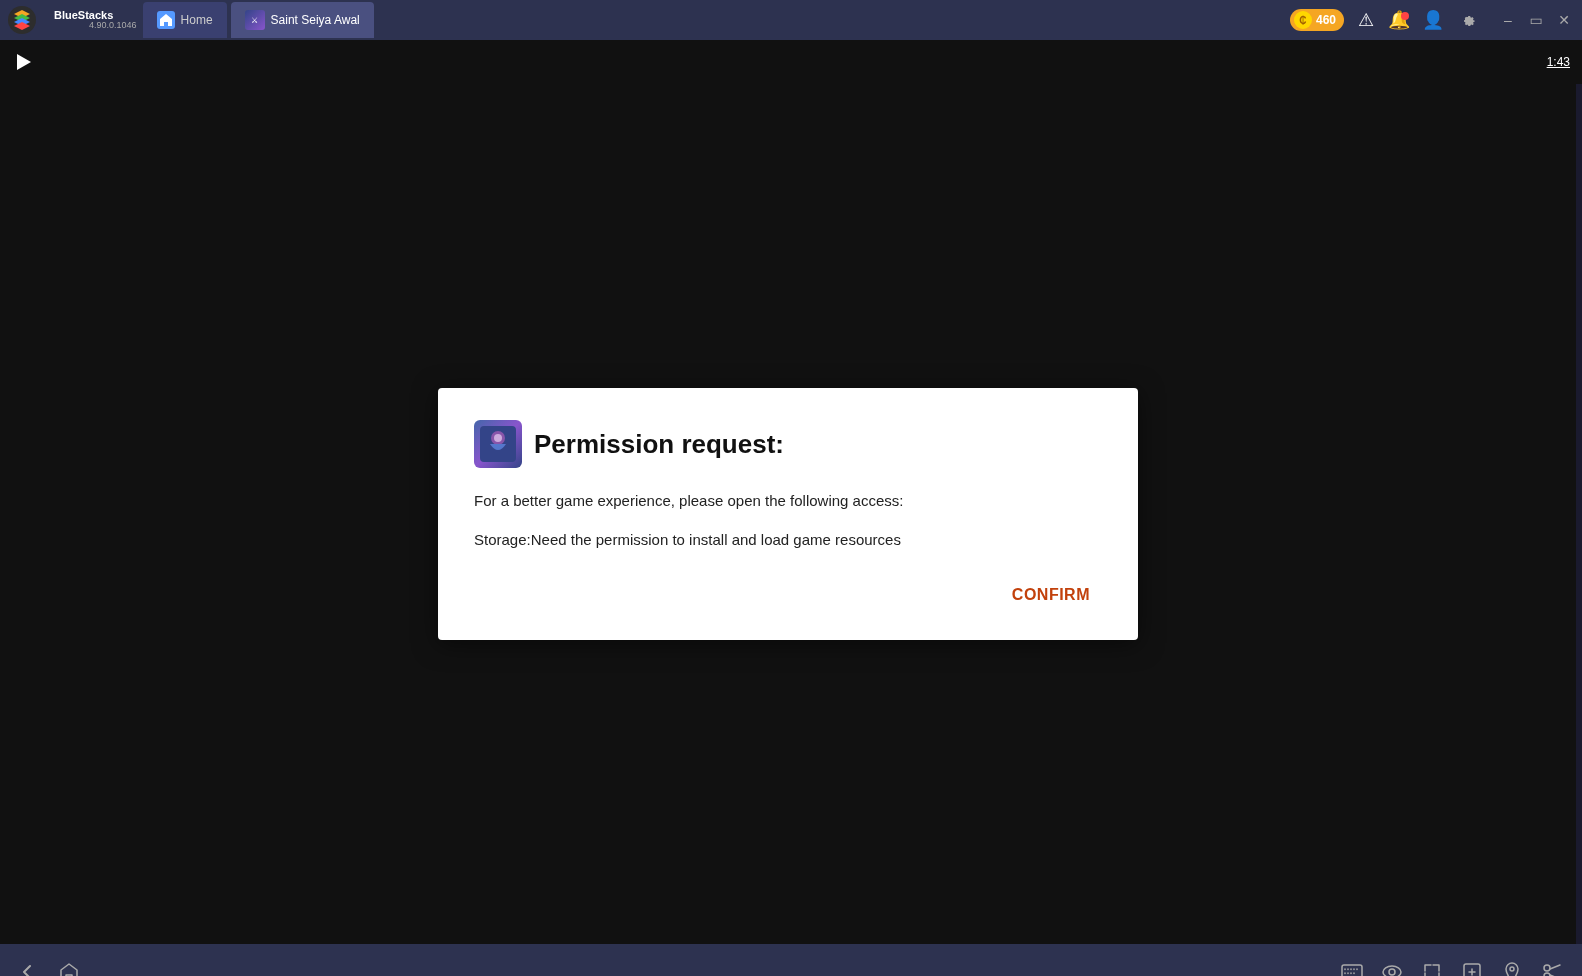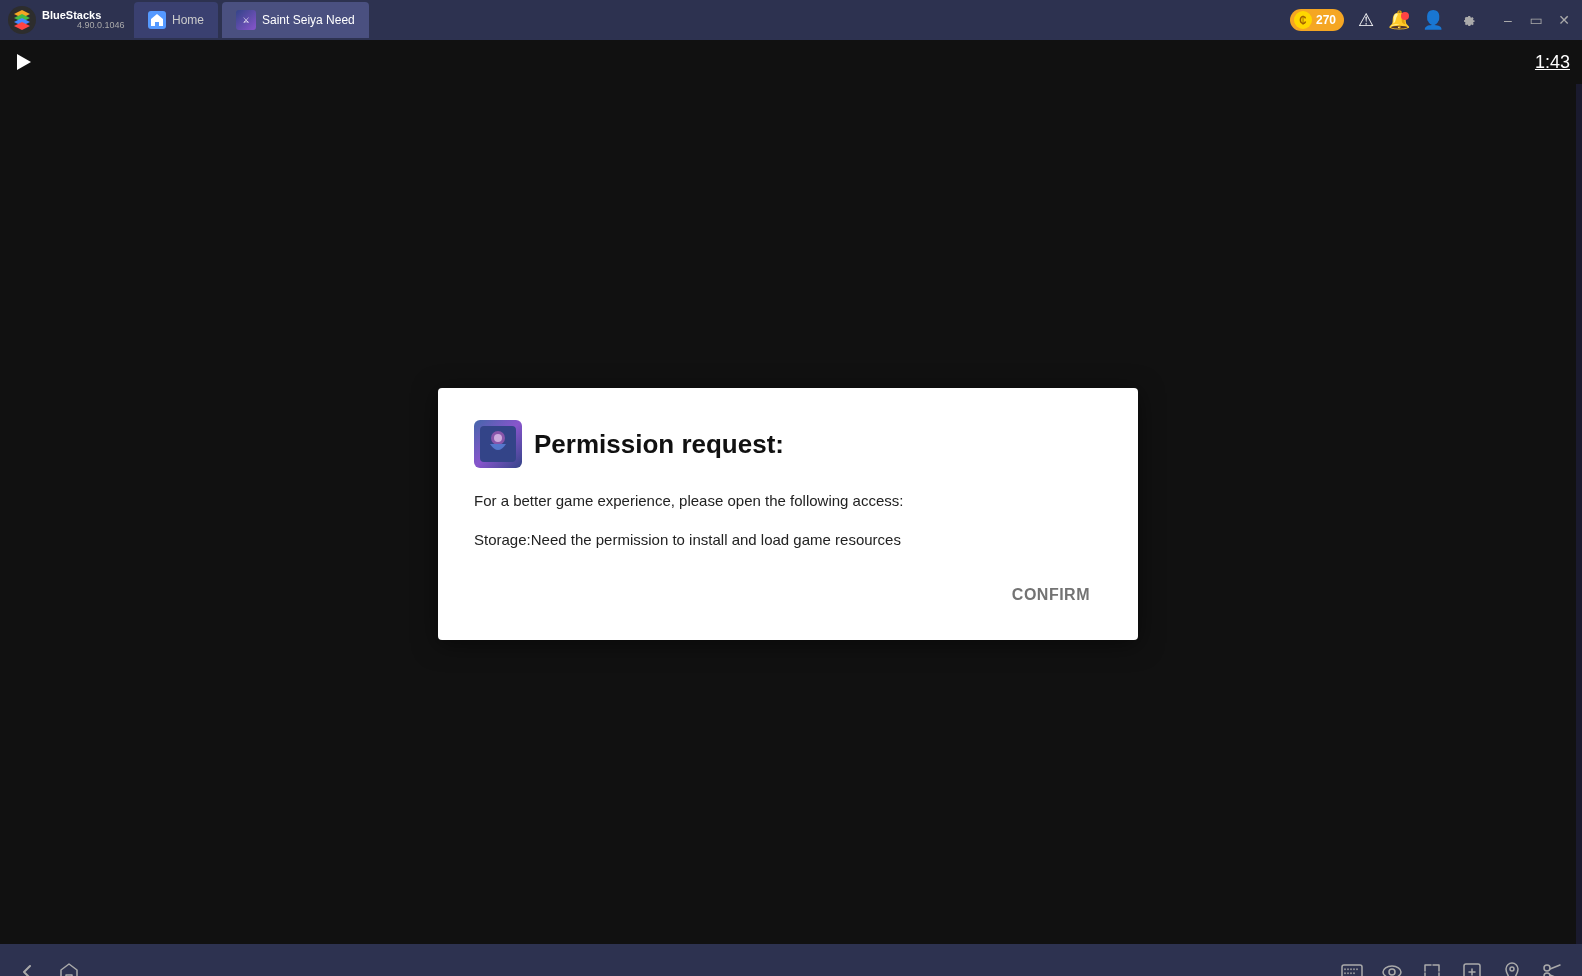--- a/index.html
+++ b/index.html
@@ -19,21 +19,21 @@
       display: flex;
       align-items: center;
       padding: 0 8px;
       gap: 6px;
       position: relative;
     }
 
     .titlebar-logo {
       display: flex;
       align-items: center;
-      gap: 6px;
+      gap: 18px;
       min-width: 120px;
     }
 
     .bs-logo {
       width: 28px;
       height: 28px;
     }
 
     .bs-brand {
       display: flex;
@@ -190,21 +190,21 @@
     .play-triangle {
       width: 0;
       height: 0;
       border-top: 8px solid transparent;
       border-bottom: 8px solid transparent;
       border-left: 14px solid white;
     }
 
     .toolbar-time {
       color: white;
-      font-size: 18px;
+      font-size: 12px;
       text-decoration: underline;
     }
 
     
     .main-content {
       width: 1576px;
       height: 860px;
       background: #111;
       position: relative;
       display: flex;
@@ -269,21 +269,21 @@
     .dialog-permissions {
       line-height: 1.9;
     }
 
     .dialog-footer {
       display: flex;
       justify-content: flex-end;
     }
 
     .confirm-btn {
-      color: #737373;
+      color: #c2410c;
       font-size: 16px;
       font-weight: bold;
       letter-spacing: 0.5px;
       background: none;
       border: none;
       cursor: pointer;
       padding: 8px 12px;
       text-transform: uppercase;
     }
 
@@ -387,29 +387,29 @@
       <div class="tab-icon">
         <svg width="14" height="14" viewBox="0 0 14 14" fill="white">
             <path d="M7 1L1 6v7h4V9h4v4h4V6L7 1z"></path>
           </svg>
       </div>
       <span class="tab-label">Home</span>
     </div>
 
     <div class="tab active">
       <div class="ss-icon">⚔</div>
-      <span class="tab-label">Saint Seiya  Need</span>
+      <span class="tab-label">Saint Seiya  Awal</span>
     </div>
   </div>
 
   <div class="titlebar-right">
 
     <div class="coins-badge">
       <div class="coin-circle">₵</div>
-      <span class="coins-text">270</span>
+      <span class="coins-text">460</span>
     </div>
 
     <div class="icon-rel">
       <span class="titlebar-icon" style="color:#fff; font-size:18px;">⚠</span>
     </div>
 
     <div class="icon-rel">
       <span class="titlebar-icon" style="color:#ff4444; font-size:18px;">🔔</span>
       <div class="notif-dot"></div>
     </div>

